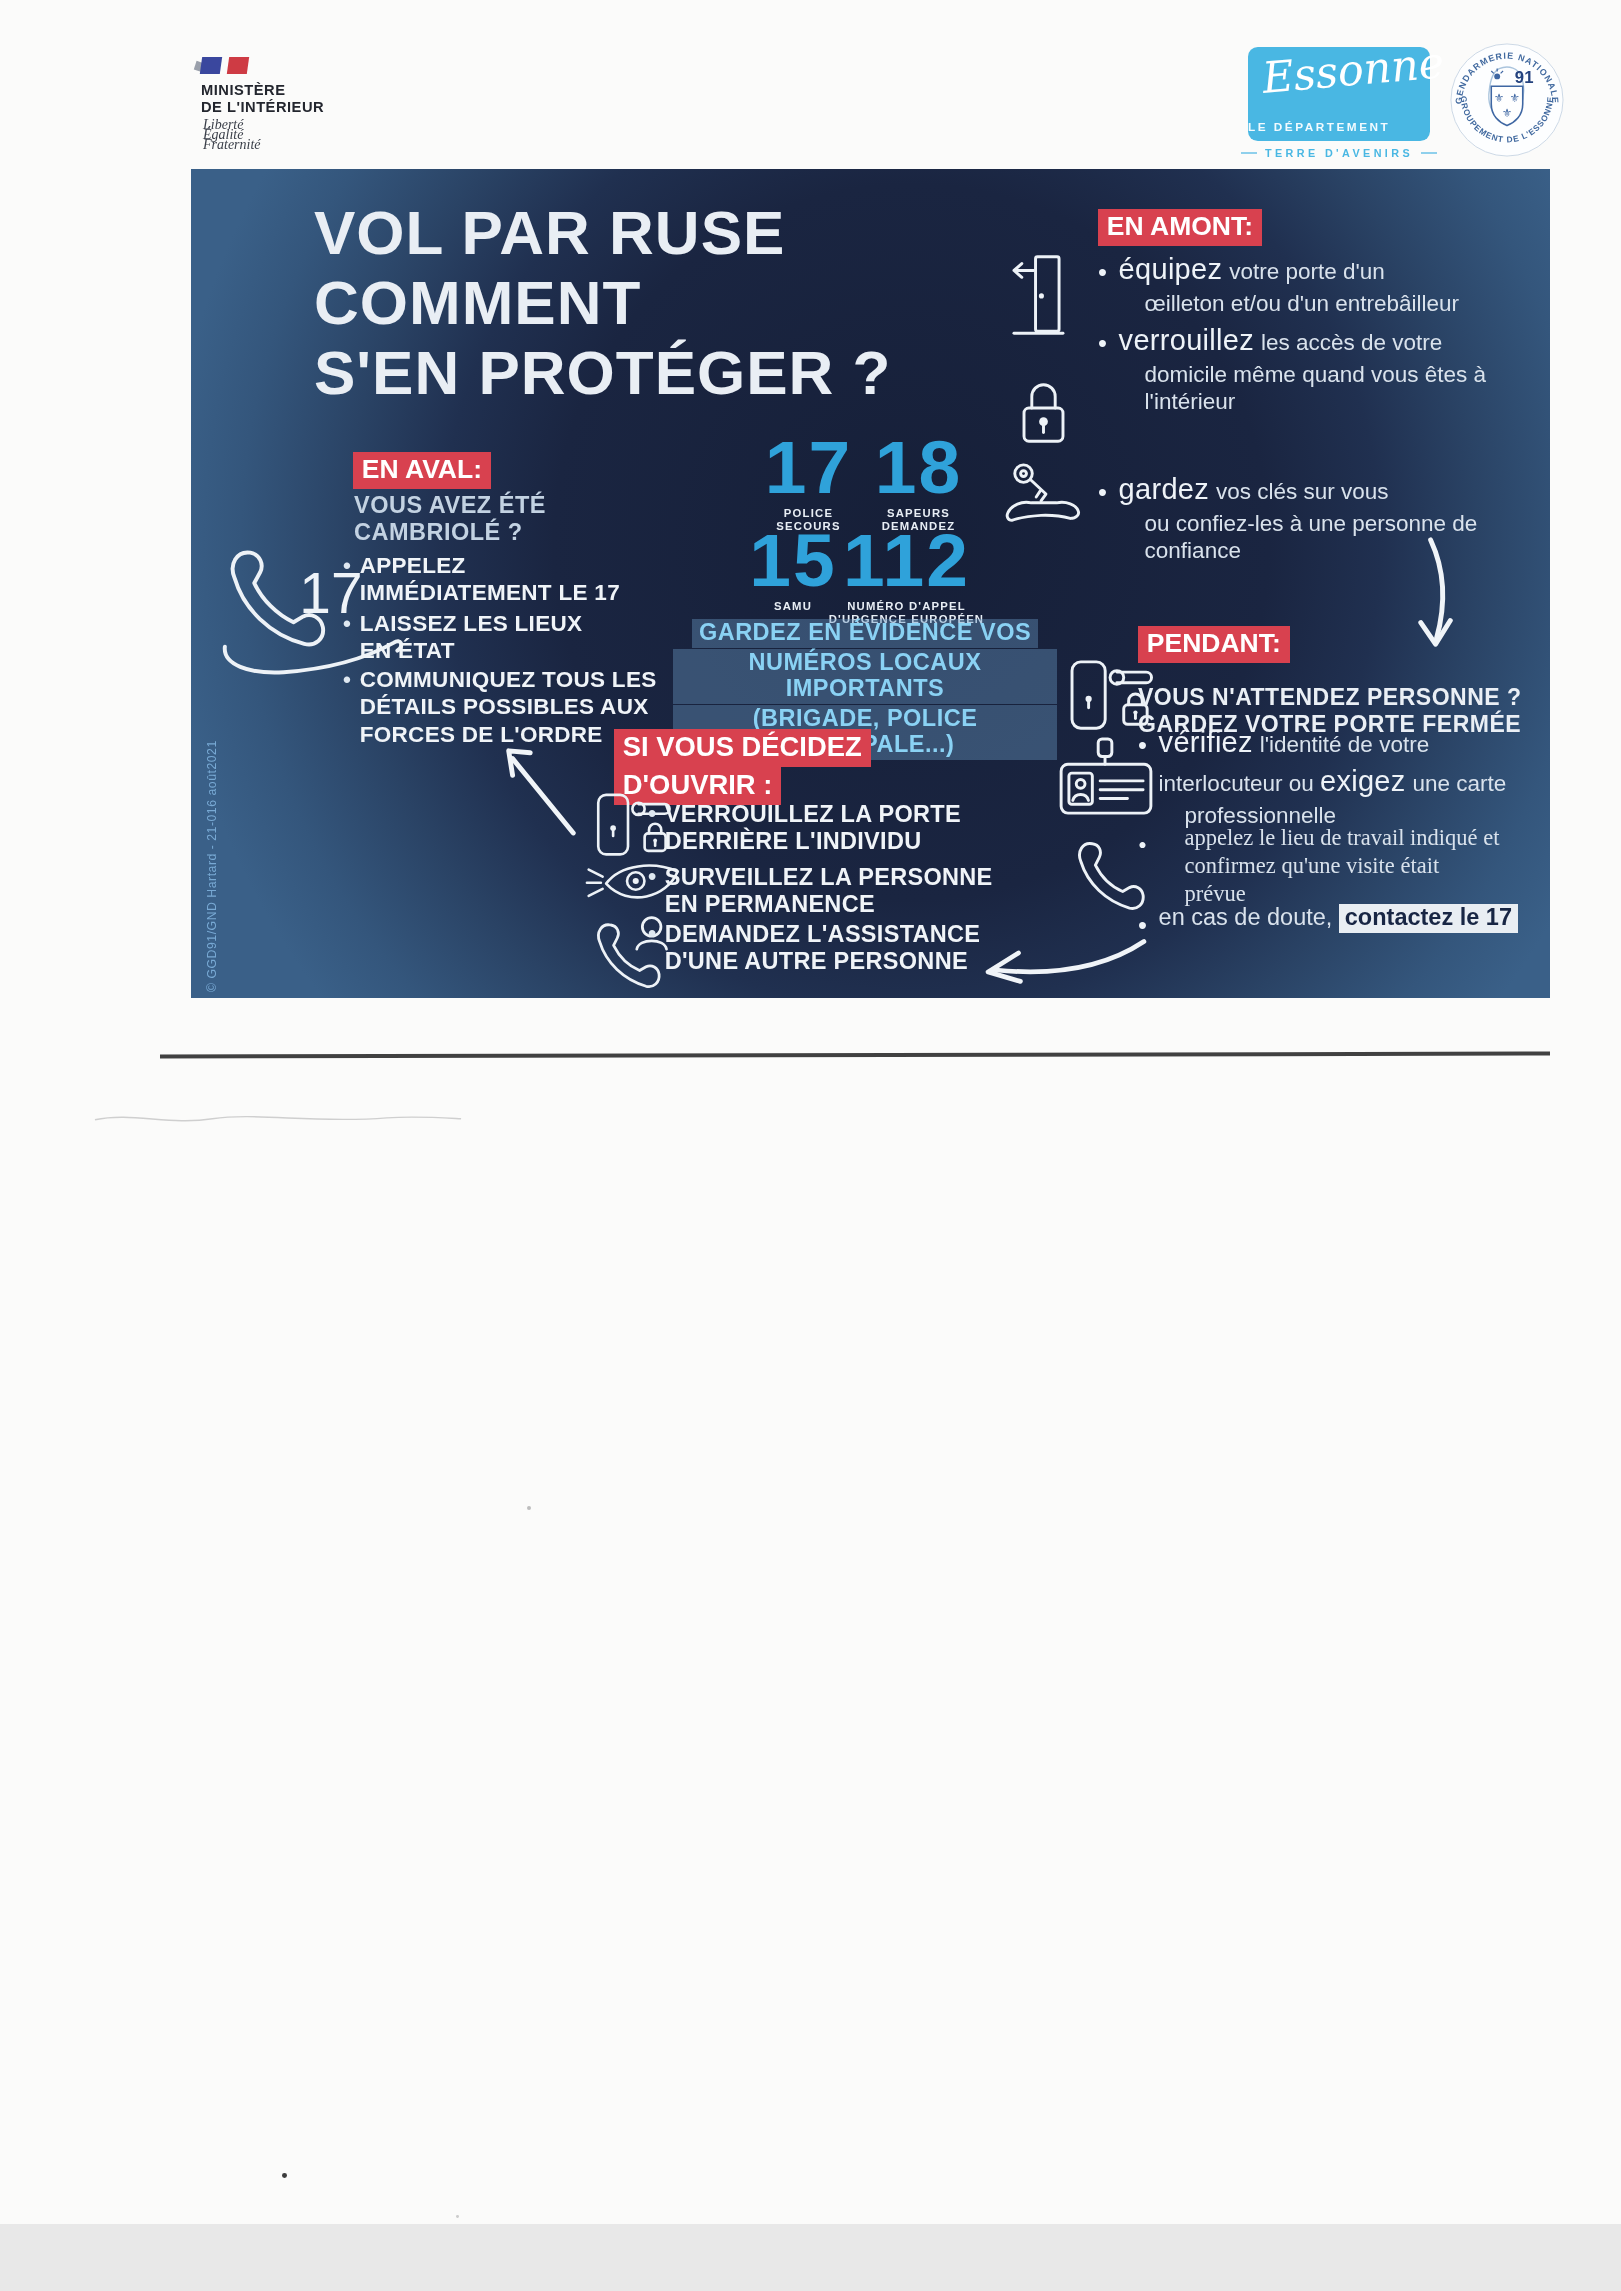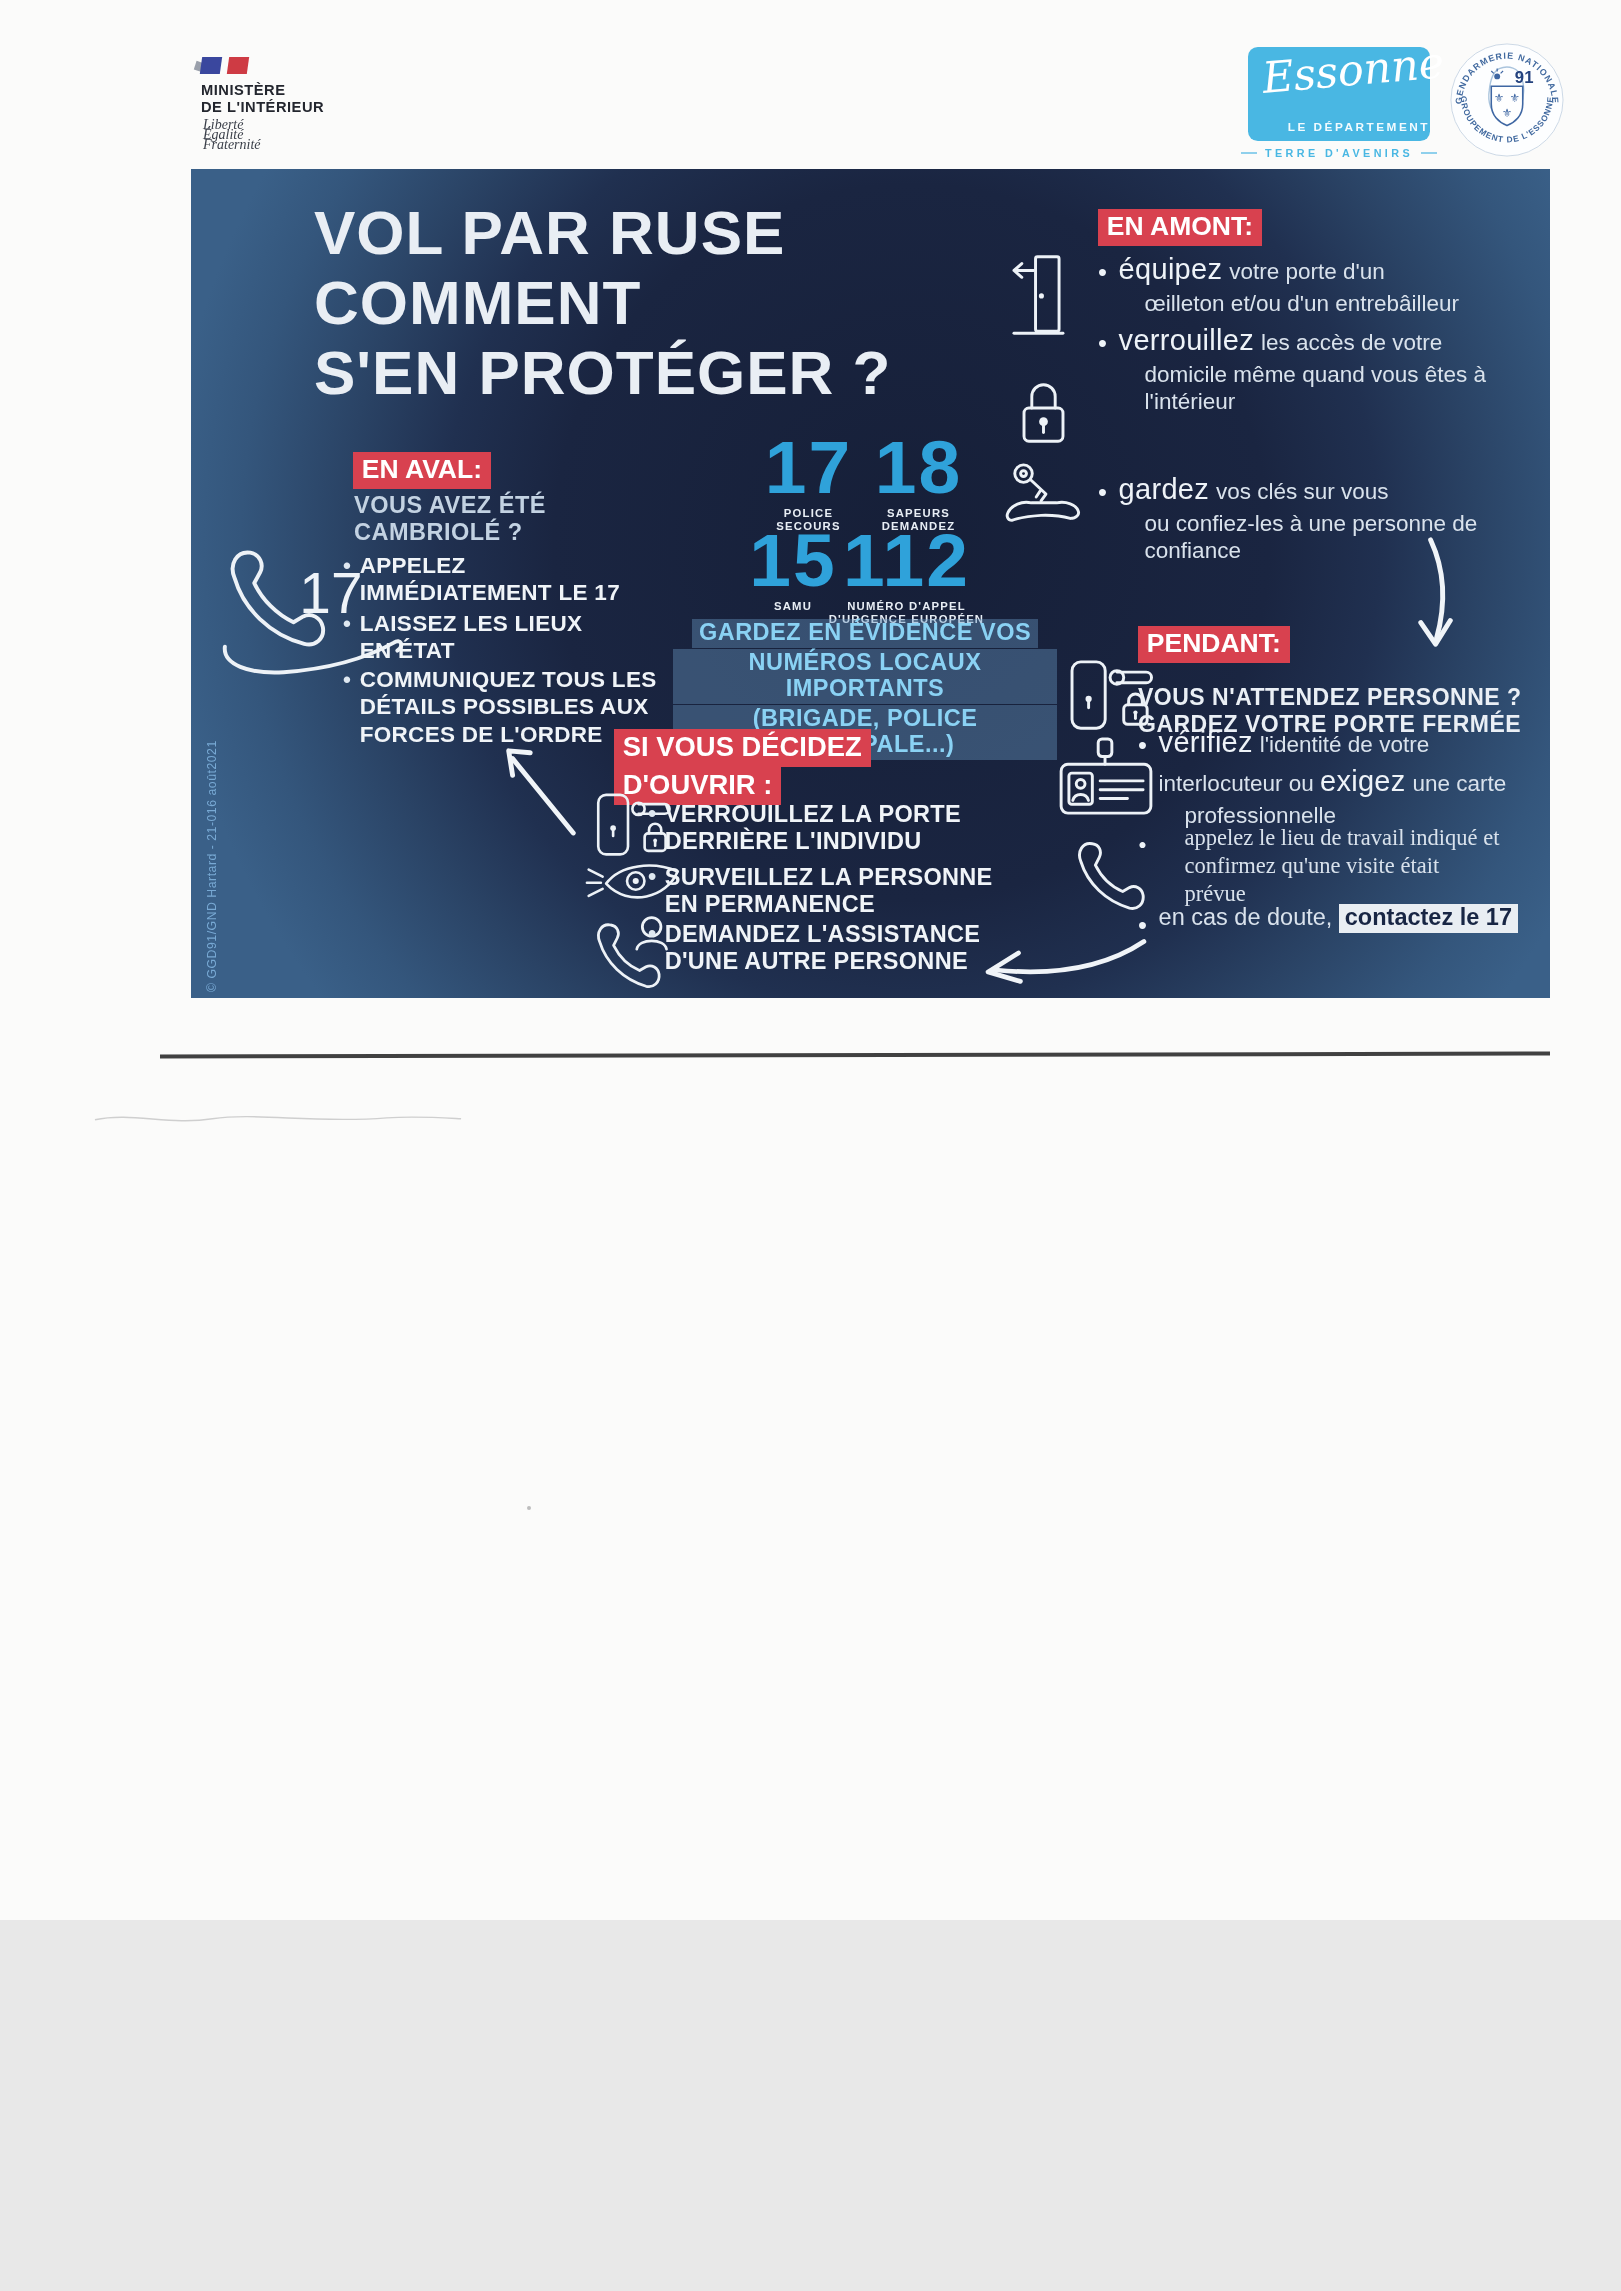--- a/index.html
+++ b/index.html
@@ -1,30 +1,30 @@
 <!DOCTYPE html>
 <html><head>
 <meta charset="utf-8">
 <style>
   html,body{margin:0;padding:0;background:#e8e8e8;}
-  .page{position:relative;width:1621px;height:1920px;background:#fbfbfa;overflow:hidden;
+  .page{position:relative;width:1621px;height:2224px;background:#fbfbfa;overflow:hidden;
         font-family:"Liberation Sans",sans-serif;}
   .abs{position:absolute;}
 
   
   .flag-blue{position:absolute;left:0;top:0;width:19.6px;height:16.7px;background:#3a479e;transform:skewX(-8deg);}
   .flag-red{position:absolute;left:26.5px;top:0;width:19.6px;height:16.7px;background:#ce3b44;transform:skewX(-8deg);}
   .flag-gray{position:absolute;left:-5.9px;top:4.9px;width:8.8px;height:8.8px;background:#9aa0ab;transform:rotate(18deg);}
   .ministry-name{font-size:14.7px;font-weight:bold;color:#23262e;letter-spacing:0.5px;line-height:16.7px;}
   .motto{font-family:"Liberation Serif",serif;font-style:italic;font-size:14px;color:#3a3f49;line-height:9.8px;}
 
   .essonne-box{position:absolute;left:1248px;top:47px;width:182px;height:94px;background:#49b7e3;border-radius:9.8px;}
   .essonne-script{position:absolute;left:13.7px;top:-2px;font-family:"DejaVu Serif",serif;font-style:italic;
                   font-size:43px;color:#ffffff;transform:rotate(-5deg);}
-  .essonne-dept{position:absolute;left:0;right:0;bottom:6.9px;text-align:right;font-size:11.8px;font-weight:bold;
+  .essonne-dept{position:absolute;left:0;right:0;bottom:6.9px;text-align:left;font-size:11.8px;font-weight:bold;
                 letter-spacing:2.5px;color:#f2fbff;}
   .tagline{position:absolute;left:1233px;top:147px;width:212px;display:flex;align-items:center;justify-content:center;gap:7.8px;}
   .tagline .txt{font-size:10.8px;font-weight:bold;letter-spacing:3.4px;color:#49b7e3;white-space:nowrap;}
   .tagline .dash{width:15.7px;height:2px;background:#8fd0ec;}
 
   
   .poster{position:absolute;left:191px;top:169px;width:1359px;height:829px;
           background:radial-gradient(circle 745px at 53% 45%, #161f38 0%, #1a2541 48%, #203050 63%,
                      #2a4365 76%, #34567c 90%, #3a6088 100%);}
   .title{position:absolute;left:123px;top:29px;font-size:62px;line-height:70px;font-weight:bold;color:#e9eef4;letter-spacing:1px;}

